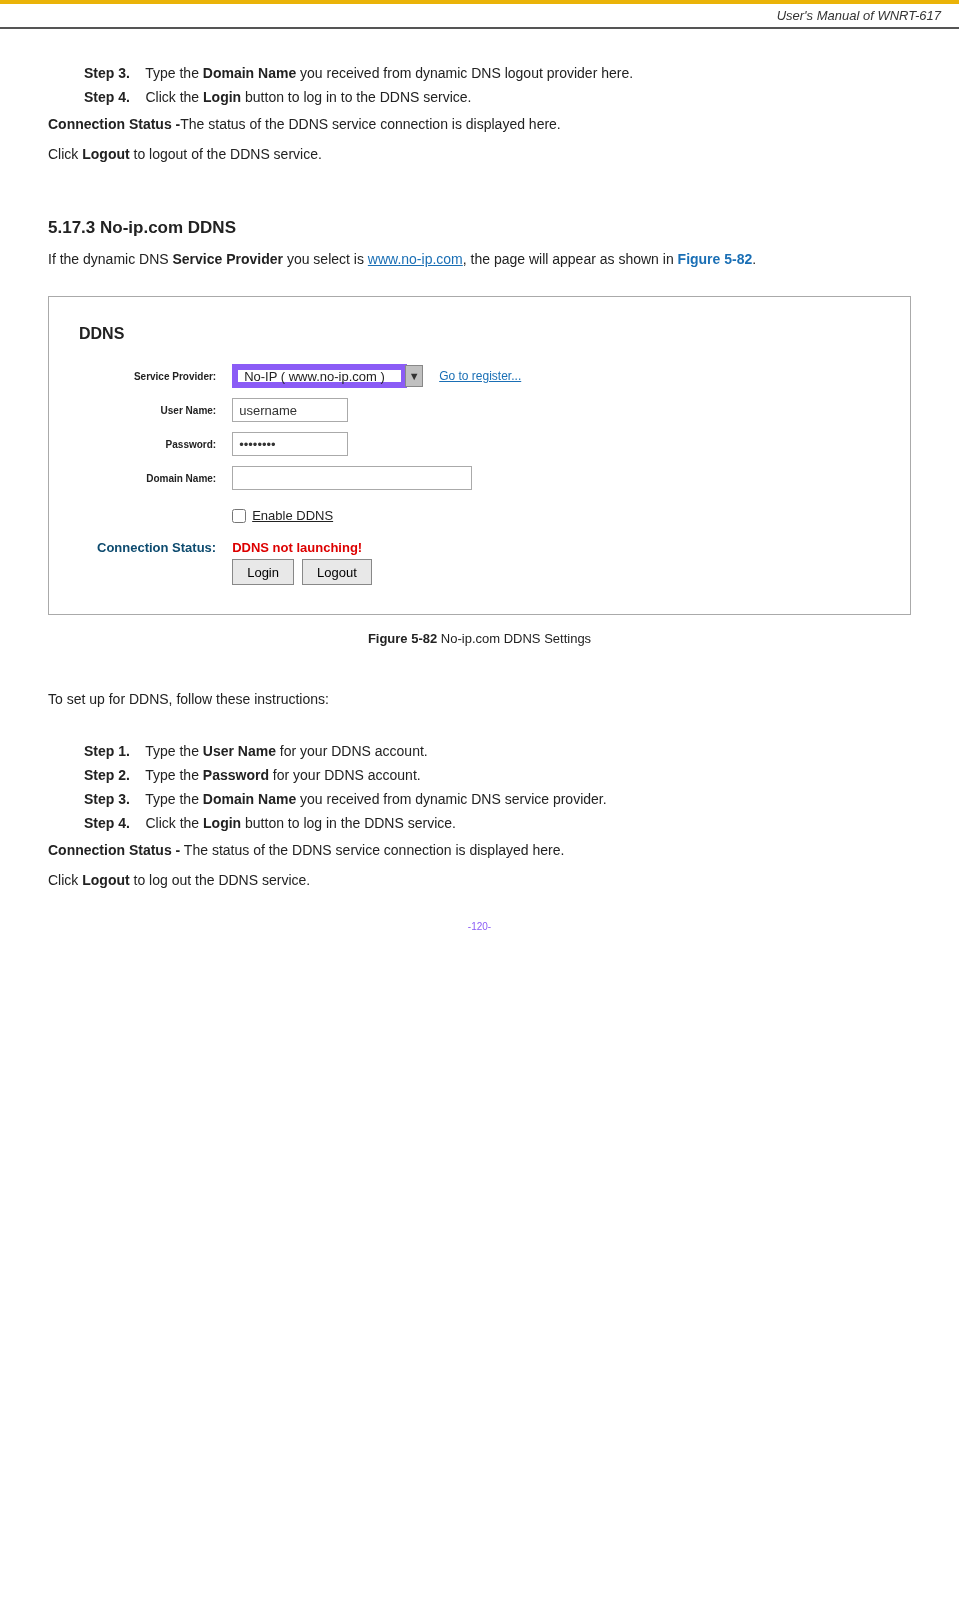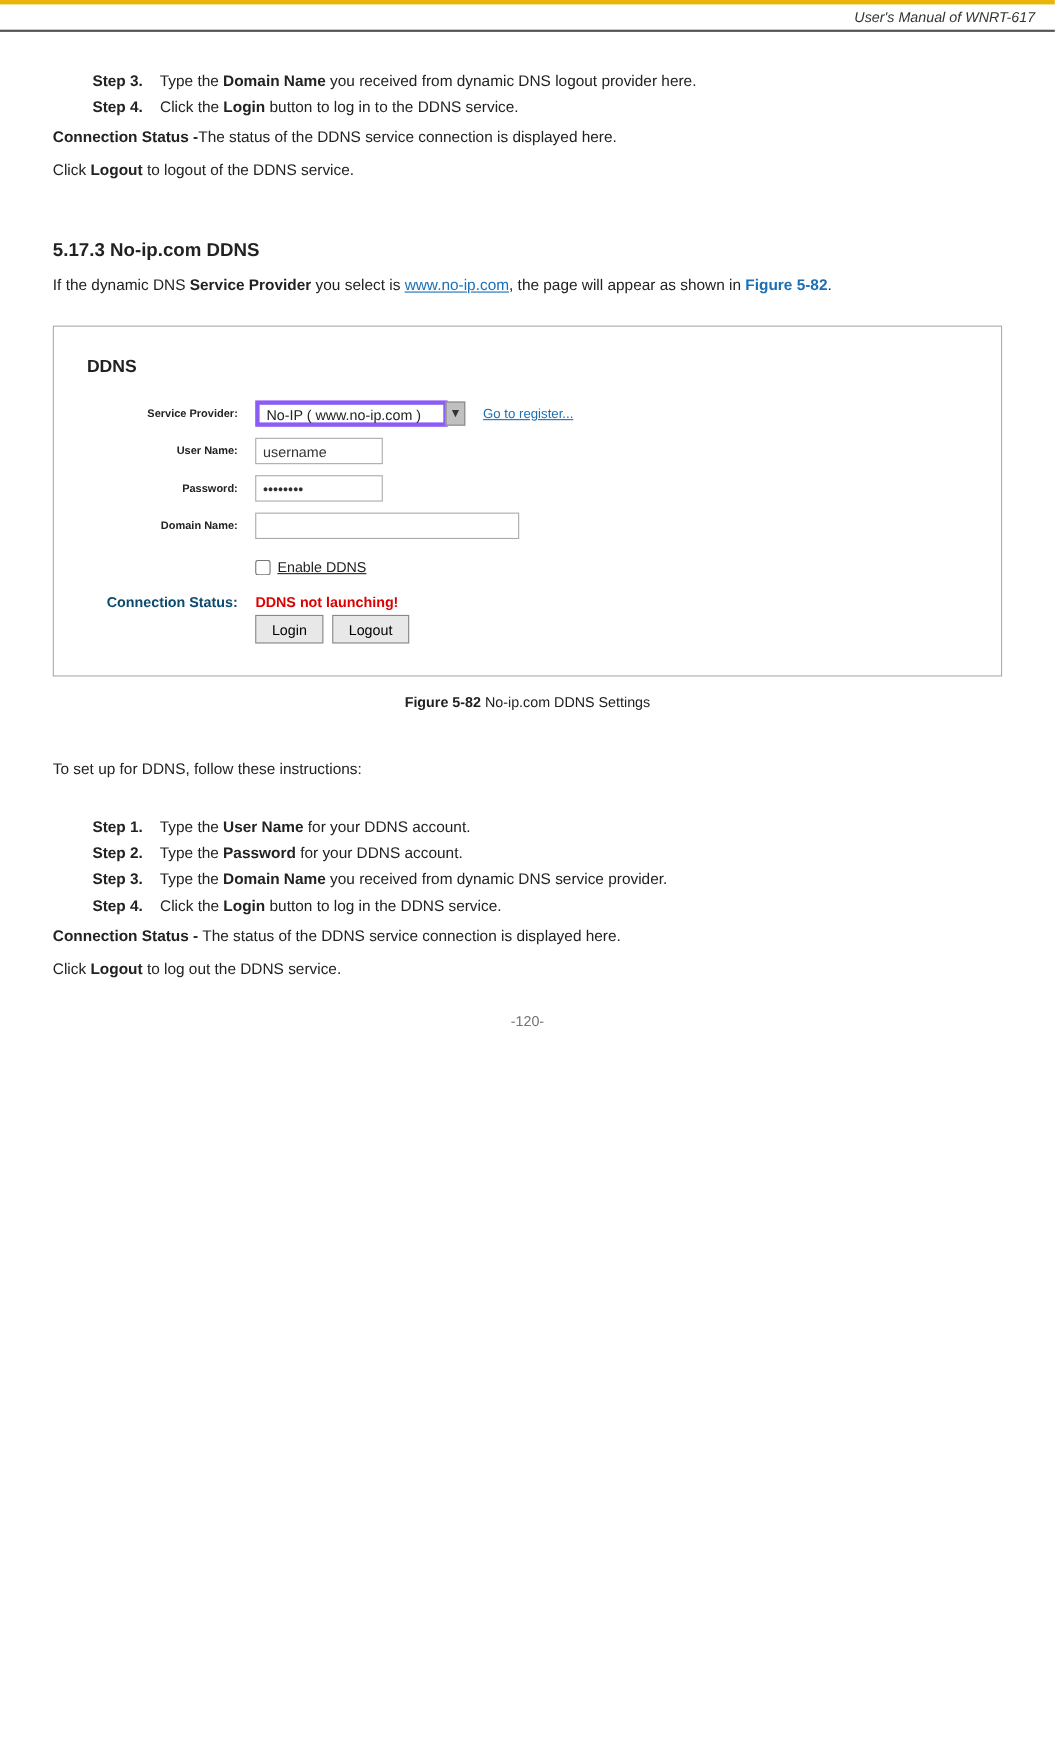--- a/index.html
+++ b/index.html
@@ -149,22 +149,22 @@
     }
     .figure-caption {
       text-align: center;
       font-size: 13px;
       margin: 8px 0 18px 0;
     }
     .figure-caption .fig-bold { font-weight: bold; }
     .page-footer {
       text-align: center;
       margin-top: 30px;
-      font-size: 13px;
-      color: #737373;
+      font-size: 10px;
+      color: #8b5cf6;
     }
     .conn-status-row td {
       vertical-align: top;
       padding-top: 8px;
     }
   </style>
 </head>
 <body>
 
 <div class="page-header">
@@ -211,21 +211,21 @@
   <div class="ddns-box">
     <div class="ddns-title">DDNS</div>
     <table class="form-table">
 
       <tbody>
           <tr>
         <td class="form-label">Service Provider:</td>
         <td>
           <div class="service-provider-wrap">
             <div style="display:flex;align-items:center;">
-              <div style="border:4px solid #8b5cf6;padding:2px 6px;font-size:13px;height:24px;display:flex;align-items:flex-start;background:#fff;width:175px;">
+              <div style="border:6px solid #8b5cf6;padding:2px 6px;font-size:13px;height:24px;display:flex;align-items:center;background:#fff;width:175px;">
                 <span style="flex:1;font-size:13px;">No-IP ( www.no-ip.com )</span>
               </div>
               <div class="select-arrow">▼</div>
             </div>
             <span class="go-register">Go to register...</span>
           </div>
         </td>
       </tr>
 
       <tr>

